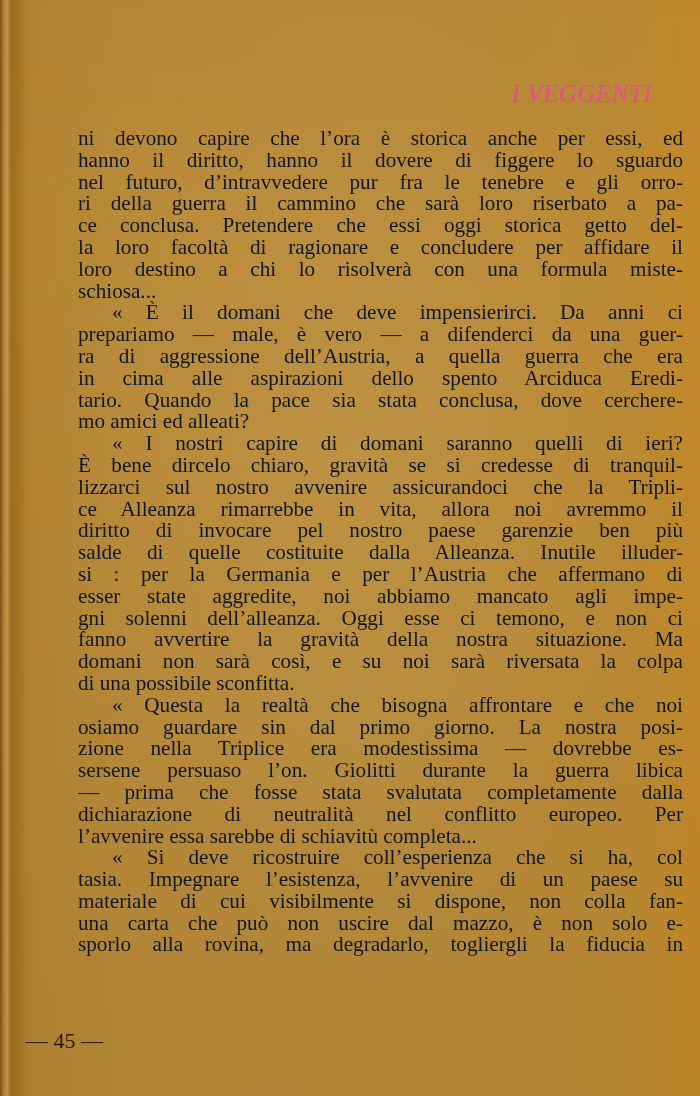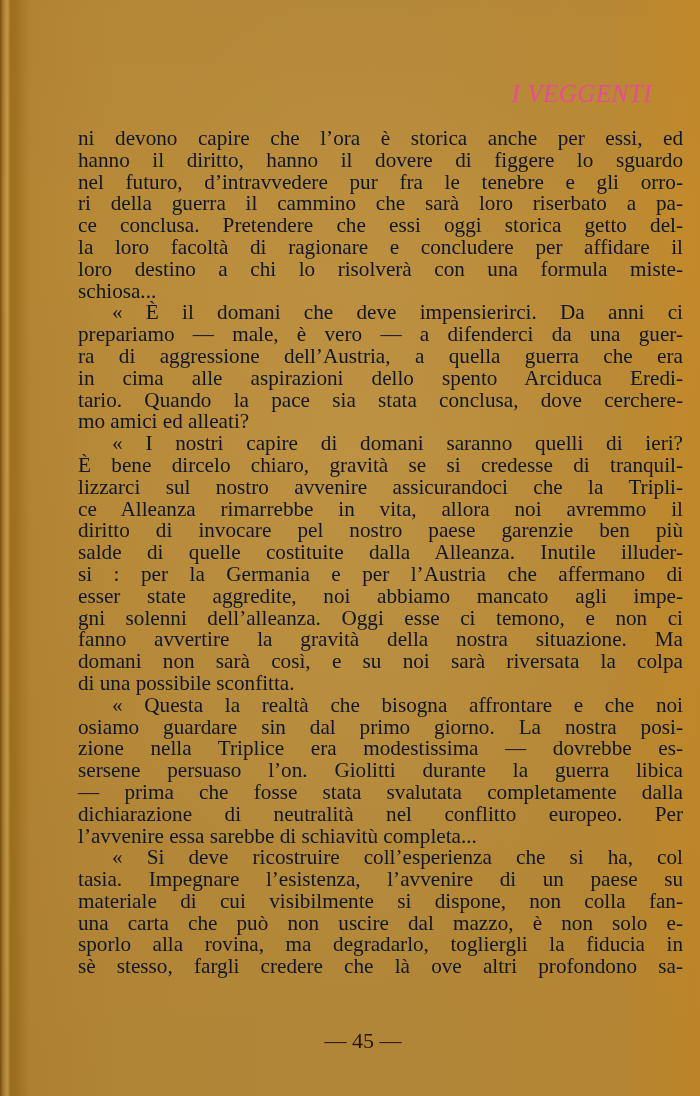--- a/index.html
+++ b/index.html
@@ -61,21 +61,20 @@
       text-align-last: left;
     }
     .line.indent {
       padding-left: 34px;
     }
     .folio {
       position: absolute;
       top: 1028px;
       left: 0;
       width: 700px;
-      text-align: center;
       font-family: "Liberation Serif", "DejaVu Serif", serif;
       font-size: 22px;
       color: #2a1409;
       padding-left: 26px;
       box-sizing: border-box;
     }
   </style>
 </head>
 <body>
 
@@ -116,16 +115,15 @@
     <span class="line">zione nella Triplice era modestissima — dovrebbe es-</span>
     <span class="line">sersene persuaso l’on. Giolitti durante la guerra libica</span>
     <span class="line">— prima che fosse stata svalutata completamente dalla</span>
     <span class="line">dichiarazione di neutralità nel conflitto europeo. Per</span>
     <span class="line last">l’avvenire essa sarebbe di schiavitù completa...</span>
     <span class="line indent">« Si deve ricostruire coll’esperienza che si ha, col</span>
     <span class="line">tasia. Impegnare l’esistenza, l’avvenire di un paese su</span>
     <span class="line">materiale di cui visibilmente si dispone, non colla fan-</span>
     <span class="line">una carta che può non uscire dal mazzo, è non solo e-</span>
     <span class="line">sporlo alla rovina, ma degradarlo, togliergli la fiducia in</span>
-    <span class="line">sè stesso, fargli credere che là ove altri profondono sa-</span>
   </div>
 
 <div class="folio">— 45 —</div>
 
 </body></html>

